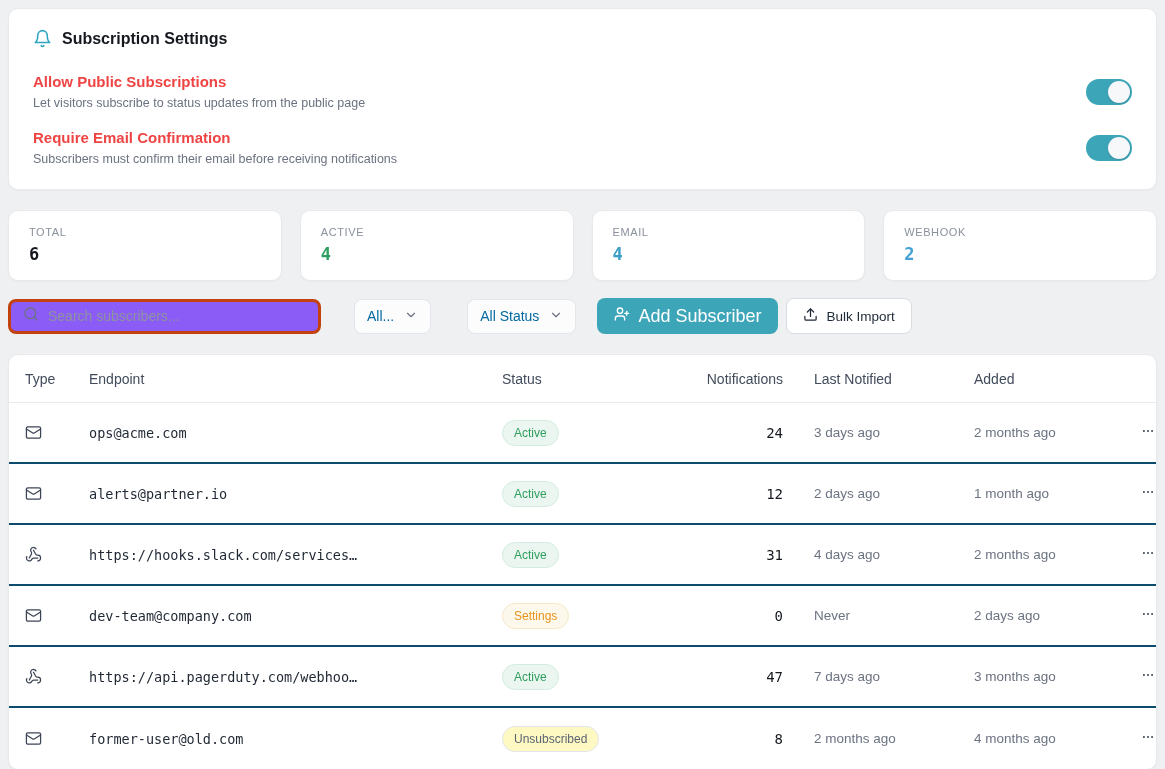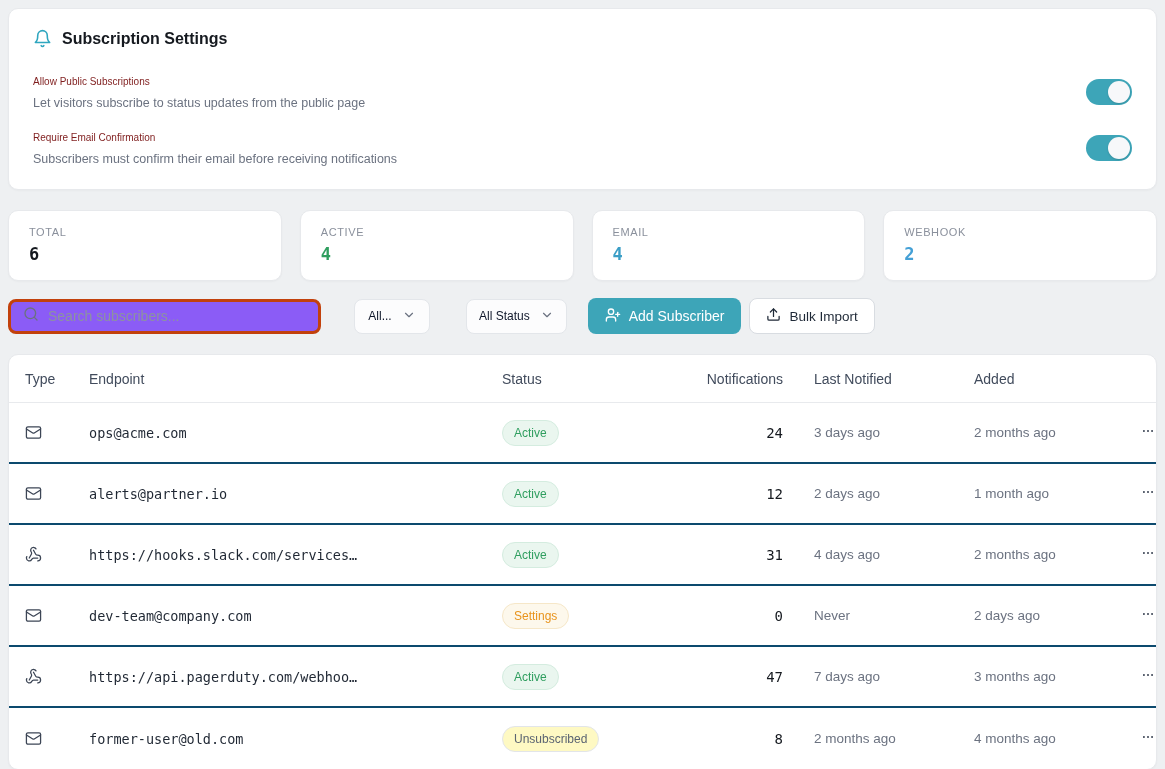--- a/index.html
+++ b/index.html
@@ -18,21 +18,21 @@
     box-shadow: 0 1px 2px rgba(16,24,40,0.03);
   }
 
   
   .settings-card { padding: 20px 24px 22px 24px; margin-bottom: 20px; }
   .settings-header { display: flex; align-items: center; gap: 10px; margin-bottom: 24px; }
   .settings-header svg { display: block; }
   .settings-title { font-size: 16px; font-weight: 700; color: #15191f; }
   .setting-row { display: flex; align-items: center; justify-content: space-between; margin-bottom: 17px; }
   .setting-row:last-child { margin-bottom: 0; }
-  .setting-title { font-size: 10px; font-weight: 400; color: #7f1d1d; line-height: 19px; }
+  .setting-title { font-size: 15px; font-weight: 700; color: #ef4444; line-height: 19px; }
   .setting-desc { font-size: 12.5px; color: #6b7280; margin-top: 4px; line-height: 16px; }
   .toggle {
     width: 46px; height: 26px; border-radius: 13px;
     background: var(--accent, #3da5b8);
     position: relative; cursor: pointer; flex: 0 0 auto;
   }
   .toggle .knob {
     position: absolute; top: 2px; right: 2px;
     width: 22px; height: 22px; border-radius: 50%;
     background: #f7f8fa; box-shadow: 0 1px 2px rgba(0,0,0,0.15);
@@ -55,27 +55,27 @@
     padding: 0 12px;
   }
   .search-box input {
     border: none; outline: none; background: transparent; width: 100%;
     font-family: "Liberation Sans", sans-serif; font-size: 14px; color: #1f2937;
   }
   .search-box input::placeholder { color: #8d93a0; }
   .dropdown {
     height: 35px; display: flex; align-items: center; justify-content: center; gap: 10px;
     background: #fcfcfd; border: 1px solid #e3e6ea; border-radius: 8px;
-    padding: 0 12px; font-size: 12px; color: #0f172a; cursor: pointer; white-space: nowrap;
+    padding: 0 12px; font-size: 14px; color: #0369a1; cursor: pointer; white-space: nowrap;
   }
   .dd-type { margin-left: 33px; min-width: 76px; }
   .dd-status { margin-left: 36px; min-width: 96px; }
   .btn {
     height: 36px; display: flex; align-items: center; gap: 8px;
-    border-radius: 8px; font-size: 14px; font-weight: 500; cursor: pointer;
+    border-radius: 8px; font-size: 18px; font-weight: 500; cursor: pointer;
     padding: 0 16px; border: 1px solid transparent; white-space: nowrap;
   }
   .btn-primary { background: var(--accent, #3da5b8); color: #ffffff; margin-left: 21px; }
   .btn-secondary { background: #ffffff; color: #1f2937; border-color: #d8dce1; margin-left: 8px; font-size: 13.5px; }
 
   
   .table-card { overflow: hidden; }
   .trow {
     display: grid;
     grid-template-columns: 64px 413px 195px 86px 191px 160px 1fr;

